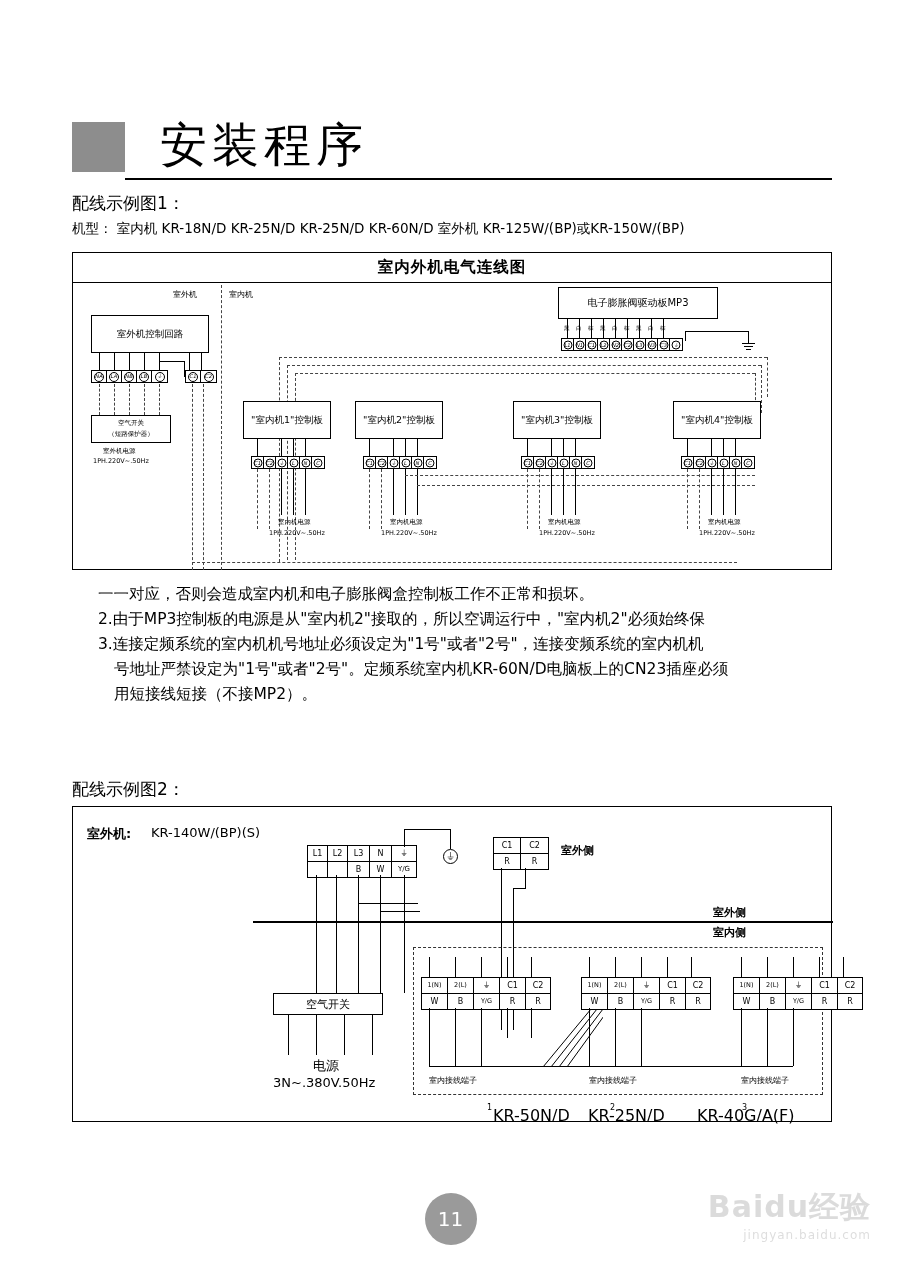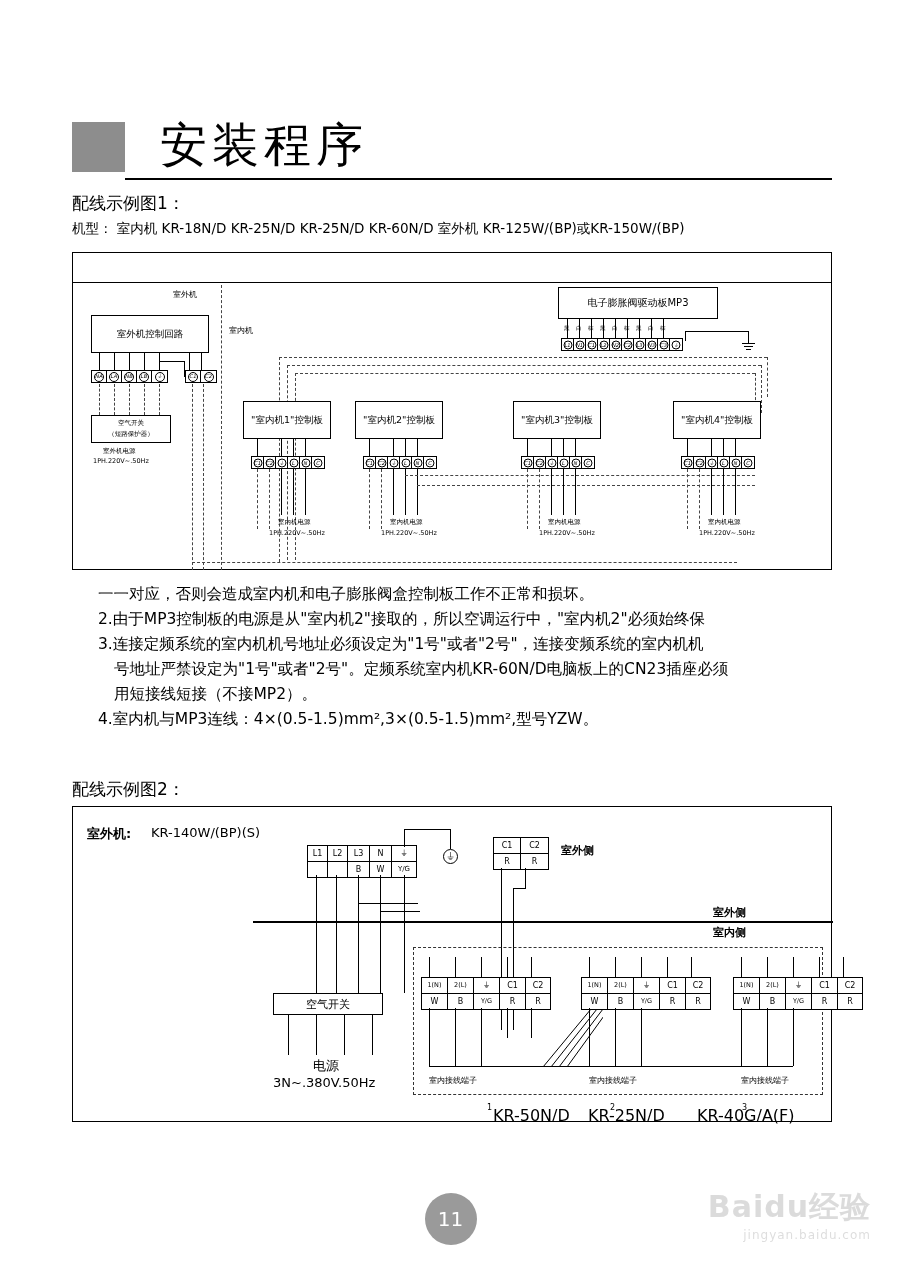--- a/index.html
+++ b/index.html
@@ -106,26 +106,27 @@
   <div class="hdr">
     <div class="hdr-block"></div>
     <div class="hdr-title">安装程序</div>
     <div class="hdr-rule"></div>
   </div>
 
   <div class="t sec-label" style="left:72px; top:192px;">配线示例图1：</div>
   <div class="t modelline" style="left:72px; top:220px;">机型：  室内机 KR-18N/D  KR-25N/D  KR-25N/D  KR-60N/D  室外机 KR-125W/(BP)或KR-150W/(BP)</div>
 
   <div class="fig1">
+    <div class="fig1-title">室内外机电气连线图</div>
     <div class="fig1-sep"></div>
 
     <div class="vdash" style="left:148px; top:32px; height:285px;"></div>
 
     <div class="t tiny" style="left:100px; top:36px;">室外机</div>
-    <div class="t tiny" style="left:156px; top:36px;margin-top:36px;">室内机</div>
+    <div class="t tiny" style="left:156px; top:36px;">室内机</div>
 
     <div class="box" style="left:18px; top:62px; width:118px; height:38px;">
       <div class="box-lbl">室外机控制回路</div>
     </div>
 
     <div class="vsolid" style="left:26px; top:100px; height:18px;"></div>
     <div class="vsolid" style="left:41px; top:100px; height:18px;"></div>
     <div class="vsolid" style="left:56px; top:100px; height:18px;"></div>
     <div class="vsolid" style="left:71px; top:100px; height:18px;"></div>
     <div class="vsolid" style="left:86px; top:100px; height:18px;"></div>
@@ -397,21 +398,20 @@
 
     <div class="hdash" style="left:119px; top:309px; width:545px;"></div>
   </div>
 
   <div class="notes">
     <div class="row ind2"><span>一一对应，否则会造成室内机和电子膨胀阀盒控制板工作不正常和损坏。</span></div>
     <div class="row ind2"><span>2.由于MP3控制板的电源是从"室内机2"接取的，所以空调运行中，"室内机2"必须始终保</span></div>
     <div class="row ind2"><span>3.连接定频系统的室内机机号地址必须设定为"1号"或者"2号"，连接变频系统的室内机机</span></div>
     <div class="row ind3"><span>号地址严禁设定为"1号"或者"2号"。定频系统室内机KR-60N/D电脑板上的CN23插座必须</span></div>
     <div class="row ind3"><span>用短接线短接（不接MP2）。</span></div>
-    <div class="row ind2"><span>4.室内机与MP3连线：4×(0.5-1.5)mm²,3×(0.5-1.5)mm²,型号YZW。</span></div>
   </div>
 
   <div class="t sec-label" style="left:72px; top:778px;">配线示例图2：</div>
 
   <div class="fig2">
     <div class="f2lbl f2bold" style="left:14px; top:18px;">室外机:</div>
     <div class="f2lbl" style="left:78px; top:18px;">KR-140W/(BP)(S)</div>
 
     <div class="tblock" style="left:234px; top:38px; width:110px;">
       <div class="r1">

